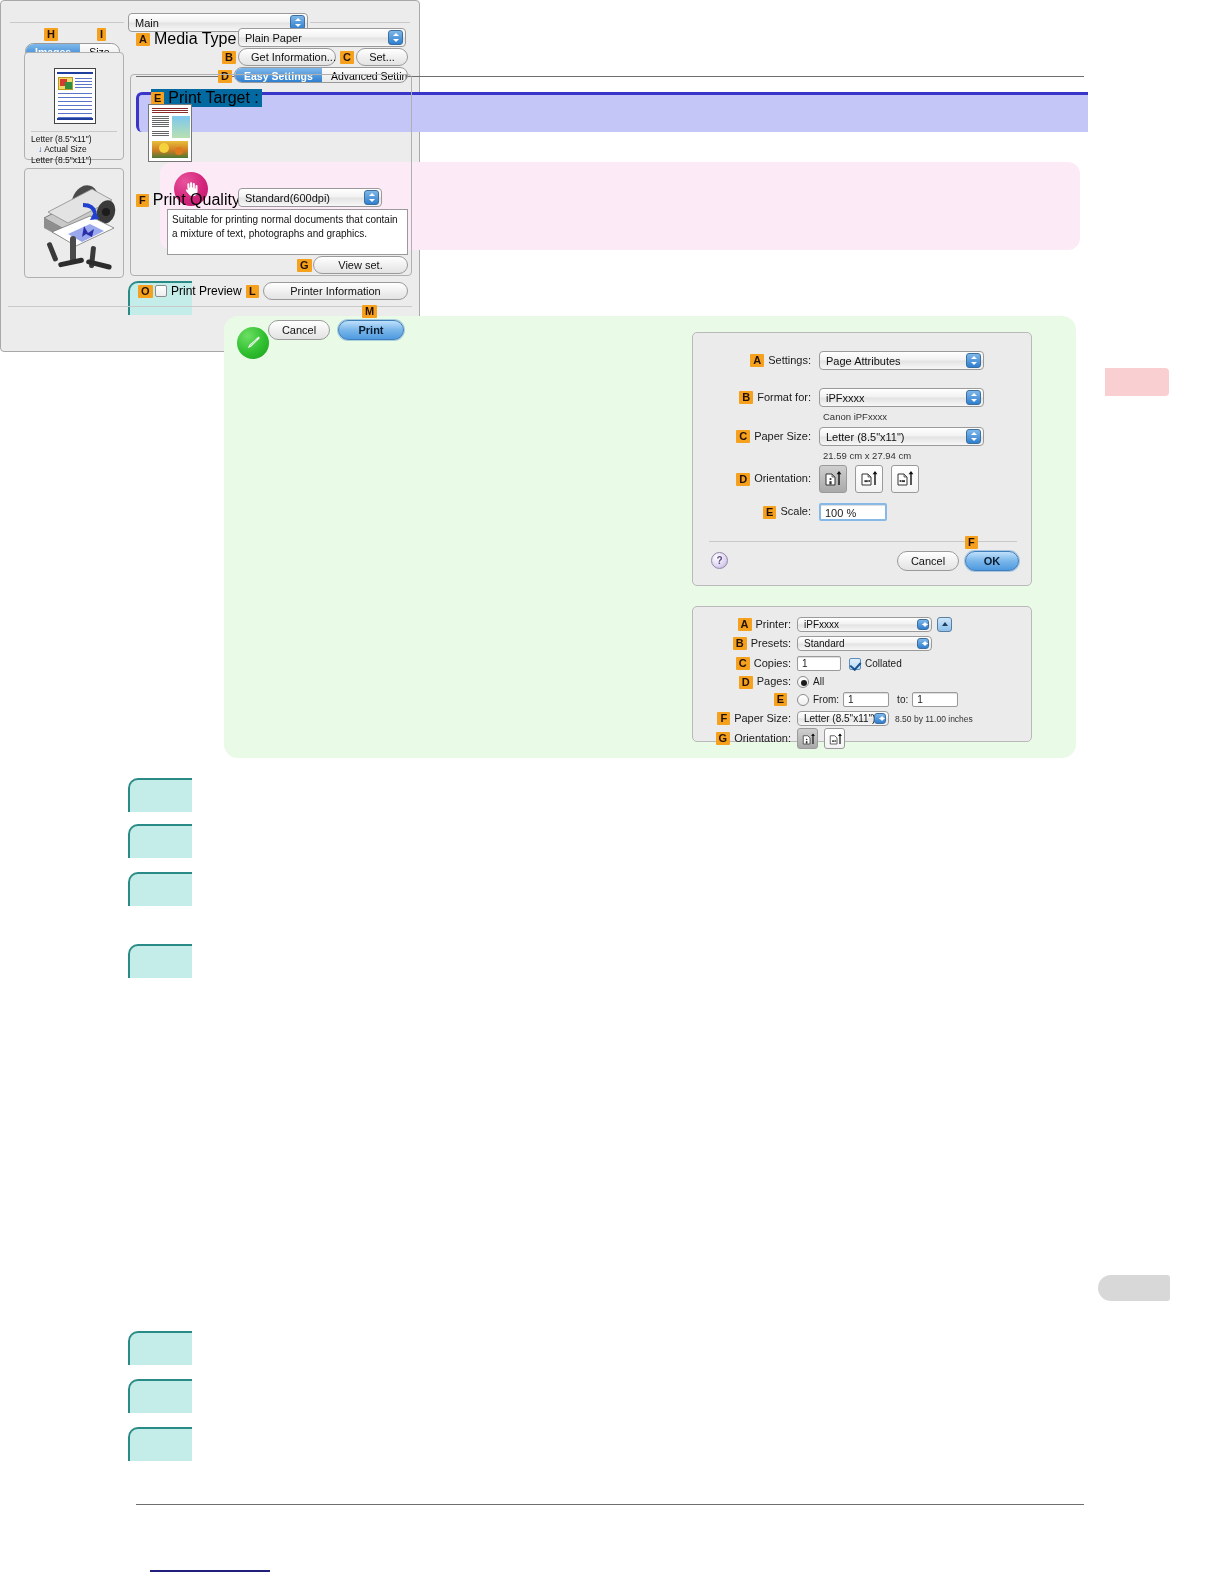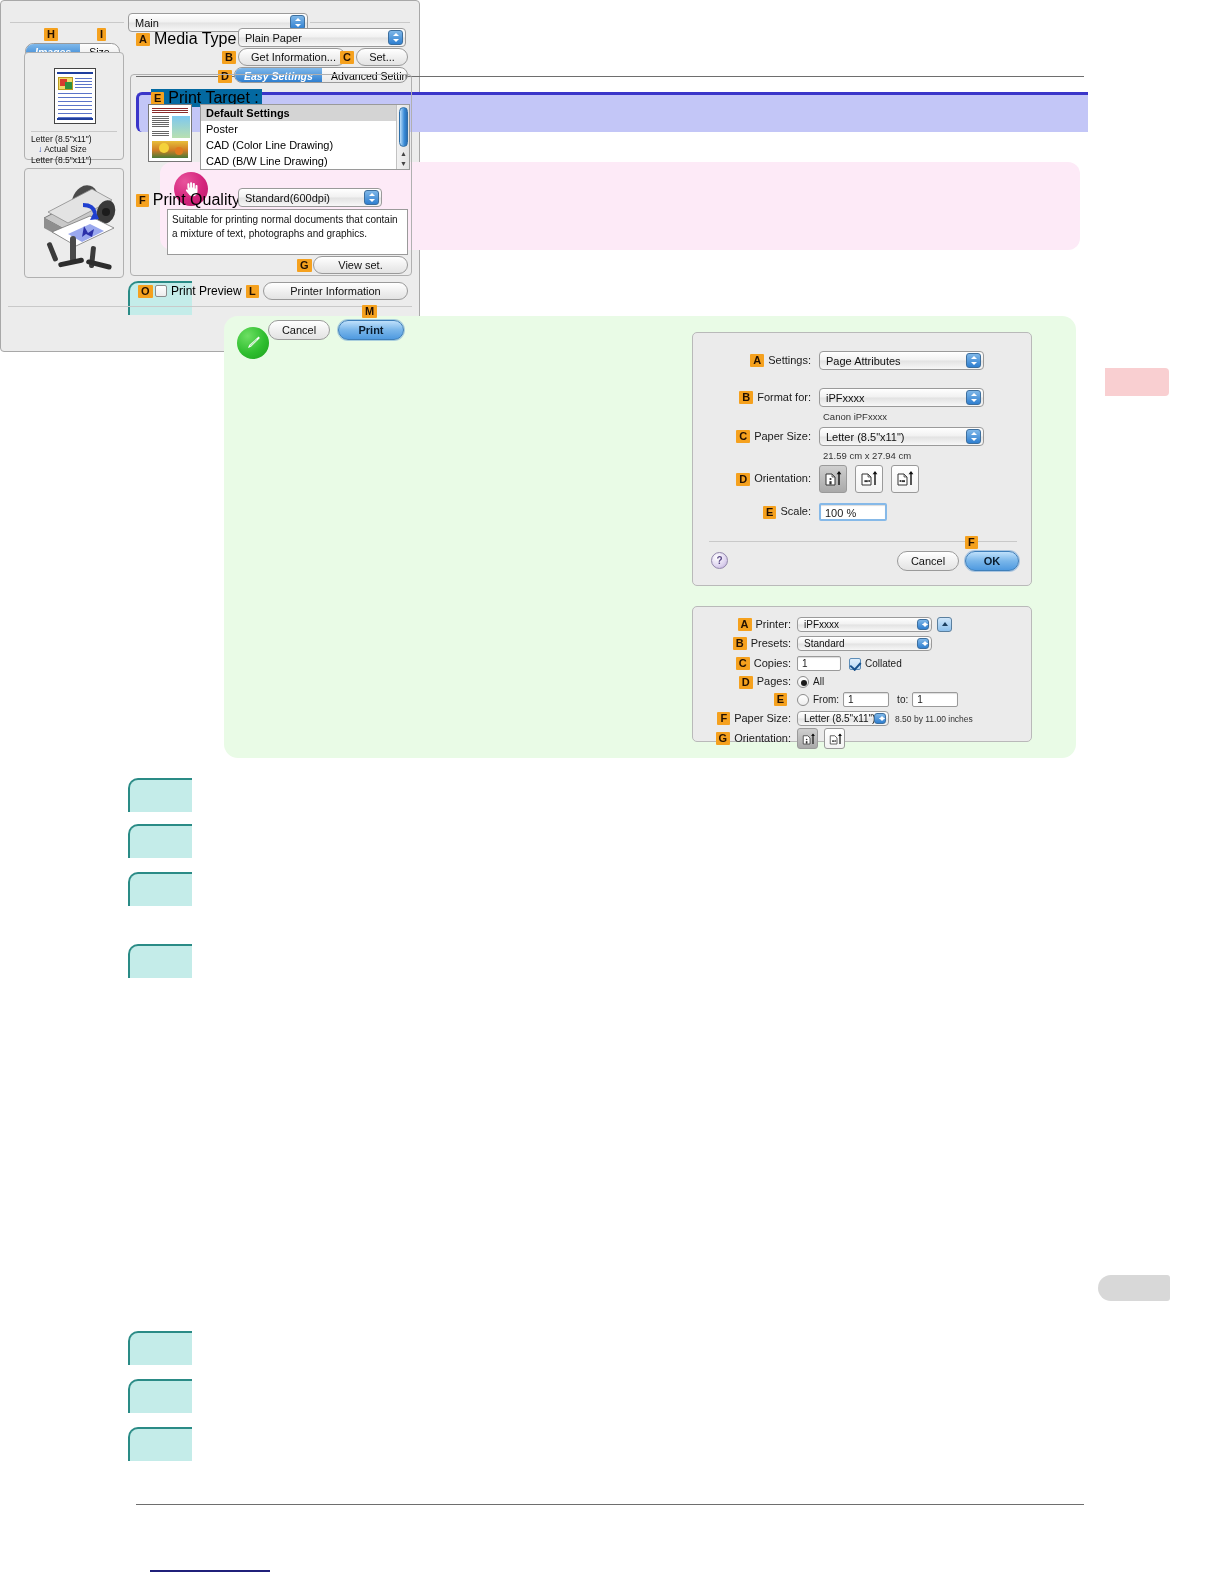--- a/index.html
+++ b/index.html
@@ -208,21 +208,21 @@
     background:#ececec; border:1px solid #a8a8a8; border-radius:4px;
   }
   .tabpill{
     height:17px; border:1px solid #9a9a9a; border-radius:9px;
     background:linear-gradient(#fdfdfd,#e9e9e9);
     display:flex; overflow:hidden; font-size:10.5px;
   }
   .tabpill > div{ padding:1px 9px 0; line-height:15px; white-space:nowrap; }
   .tabpill > div.act{
     background:linear-gradient(#7fb8ea,#2e7fd1);
-    color:#fff; font-weight:bold;font-style:italic;
+    color:#fff; font-weight:bold;
   }
   .groupbox{
     border:1px solid #b0b0b0; border-radius:4px;
     position:absolute;
   }
   .listbox{
     background:#fff; border:1px solid #9a9a9a;
     position:absolute; overflow:hidden;
     font-size:11px;
   }
@@ -553,21 +553,21 @@
 
     <div style="position:absolute;left:136px;top:30px;">
       <span class="lbl-badge">A</span><span>Media Type :</span>
     </div>
     <div class="popup" style="position:absolute;left:238px;top:28px;width:168px;">
       <span>Plain Paper</span>
       <span class="arrows"></span>
     </div>
 
     <span class="lbl-badge" style="position:absolute;left:222px;top:51px;">B</span>
-    <div class="btn" style="position:absolute;left:238px;top:48px;width:108px;height:18px;line-height:16px;">Get Information...</div>
+    <div class="btn" style="position:absolute;left:238px;top:48px;width:98px;height:18px;line-height:16px;">Get Information...</div>
     <span class="lbl-badge" style="position:absolute;left:340px;top:51px;">C</span>
     <div class="btn" style="position:absolute;left:356px;top:48px;width:52px;height:18px;line-height:16px;">Set...</div>
 
     <span class="lbl-badge" style="position:absolute;left:218px;top:70px;">D</span>
     <div class="tabpill" style="position:absolute;left:234px;top:67px;width:174px;height:16px;">
       <div class="act" style="line-height:14px;">Easy Settings</div>
       <div style="line-height:14px;">Advanced Settings</div>
     </div>
 
     <div class="groupbox" style="left:130px;top:74px;width:282px;height:202px;"></div>
@@ -579,32 +579,20 @@
     <div style="position:absolute;left:148px;top:104px;width:44px;height:58px;background:#fff;border:1px solid #777;">
       <div style="position:absolute;left:3px;top:3px;right:3px;height:1px;background:#8a2b2b;box-shadow:0 2px #8a2b2b,0 4px #8a2b2b;"></div>
       <div style="position:absolute;left:3px;top:11px;width:17px;height:1px;background:#666;box-shadow:0 2px #666,0 4px #666,0 6px #666,0 8px #666,0 10px #666;"></div>
       <div style="position:absolute;left:23px;top:11px;width:18px;height:22px;background:linear-gradient(#7ec8f0,#b8e0b0);"></div>
       <div style="position:absolute;left:3px;top:26px;width:17px;height:1px;background:#666;box-shadow:0 2px #666,0 4px #666;"></div>
       <div style="position:absolute;left:3px;top:36px;right:3px;bottom:3px;background:linear-gradient(#e8bf3a,#cf7d24 55%,#4a7a36);"></div>
       <div style="position:absolute;left:10px;bottom:8px;width:10px;height:10px;border-radius:50%;background:#f4d23c;"></div>
       <div style="position:absolute;left:26px;bottom:6px;width:8px;height:8px;border-radius:50%;background:#e07a1f;"></div>
     </div>
 
-    <div class="listbox" style="left:200px;top:104px;width:210px;height:66px;">
-      <div class="li sel">Default Settings</div>
-      <div class="li">Poster</div>
-      <div class="li">CAD (Color Line Drawing)</div>
-      <div class="li">CAD (B/W Line Drawing)</div>
-      <div class="li">Perspective, GIS</div>
-      <div class="scroll">
-        <div class="thumb"></div>
-        <div class="sc-arrow" style="bottom:11px;">▲</div>
-        <div class="sc-arrow" style="bottom:1px;">▼</div>
-      </div>
-    </div>
 
     <div style="position:absolute;left:136px;top:191px;">
       <span class="lbl-badge">F</span><span>Print Quality :</span>
     </div>
     <div class="popup" style="position:absolute;left:238px;top:188px;width:144px;">
       <span>Standard(600dpi)</span>
       <span class="arrows"></span>
     </div>
 
     <div class="descbox" style="left:167px;top:209px;width:241px;height:46px;">Suitable for printing normal documents that contain a mixture of text, photographs and graphics.</div>

